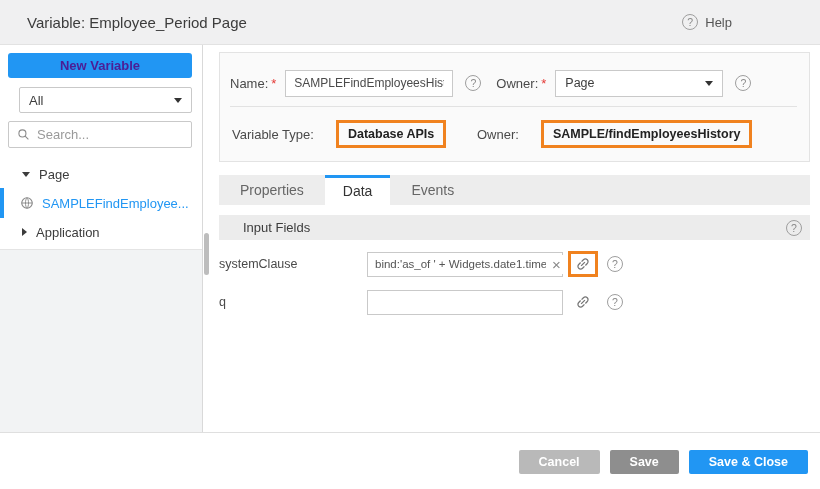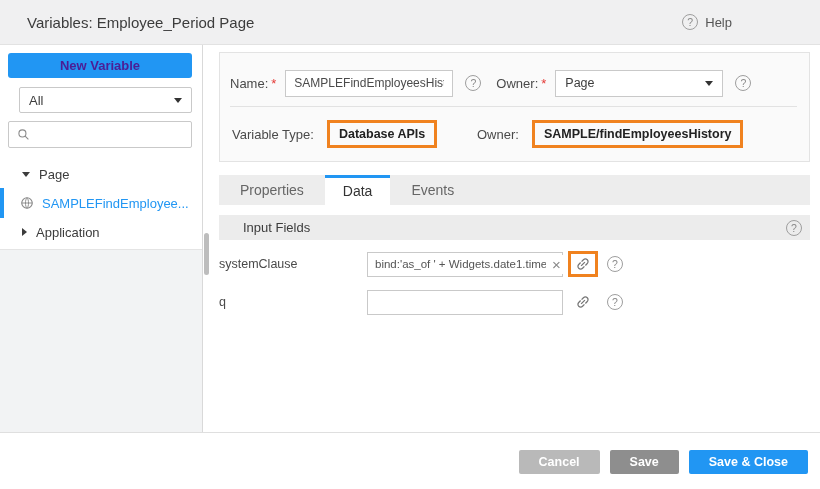--- a/index.html
+++ b/index.html
@@ -107,21 +107,21 @@
     width: 168px; height: 27px; margin-left: 9px; border: 1px solid #c9c9c9; background: #fff;
     display: flex; align-items: center; padding: 0 9px; font-size: 12.5px; color: #3c3c3c;
     cursor: pointer;
   }
   .hdivider { position: absolute; top: 53px; left: 10px; right: 12px; border-top: 1px solid #e2e2e2; }
   .form-row2 { position: absolute; top: 61px; left: 10px; right: 12px; height: 40px; }
   .vt-group, .target-group { position: absolute; top: 0; display: flex; align-items: center; height: 40px; }
   .vt-group { left: 2px; }
   .target-group { left: 247px; }
   .orange-box {
-    border: 3px solid #f0821f; padding: 4px 9px; margin-left: 13px;
+    border: 3px solid #f0821f; padding: 4px 9px; margin-left: 22px;
     font-size: 12.5px; font-weight: bold; color: #222; white-space: nowrap; background: #fafafa;
   }
 
   
   .tabbar {
     margin: 13px 10px 0 16px; height: 30px; background: #ededed;
     display: flex; font-size: 14px;
   }
   .tab { padding: 0 21px; line-height: 30px; color: #666; cursor: pointer; }
   .tab.active {
@@ -171,21 +171,21 @@
     font-weight: bold; font-family: inherit; padding: 0 20px; cursor: pointer;
   }
   .btn-cancel { background: #b9b9b9; }
   .btn-save { background: #8e8e8e; }
   .btn-save-close { background: #2196f3; }
 </style>
 </head>
 <body>
 
 <header class="titlebar">
-  <span class="title">Variables: Employee_Period Page</span>
+  <span class="title">Variable: Employee_Period Page</span>
   <span class="help">
     <span class="qicon">?</span>
     <span>Help</span>
   </span>
 </header>
 
 <div class="main-row">
 
   <aside class="sidebar">
     <button class="new-var">New Variable</button>
@@ -193,20 +193,21 @@
     <div class="filter-select">
       <span>All</span>
       <span class="select-caret"></span>
     </div>
 
     <div class="search-box">
       <svg width="13" height="13" viewBox="0 0 24 24">
         <circle cx="10" cy="10" r="6.5" fill="none" stroke="#8a8a8a" stroke-width="2"></circle>
         <line x1="15" y1="15" x2="21" y2="21" stroke="#8a8a8a" stroke-width="2"></line>
       </svg>
+      <input type="text" placeholder="Search..." style="">
     </div>
 
     <div class="tree">
       <div class="tree-row">
         <span class="caret-down"></span>
         <span class="lbl">Page</span>
       </div>
       <div class="tree-row selected">
         <svg width="14" height="14" viewBox="0 0 24 24">
           <circle cx="12" cy="12" r="9" fill="none" stroke="#8a8a8a" stroke-width="2"></circle>

